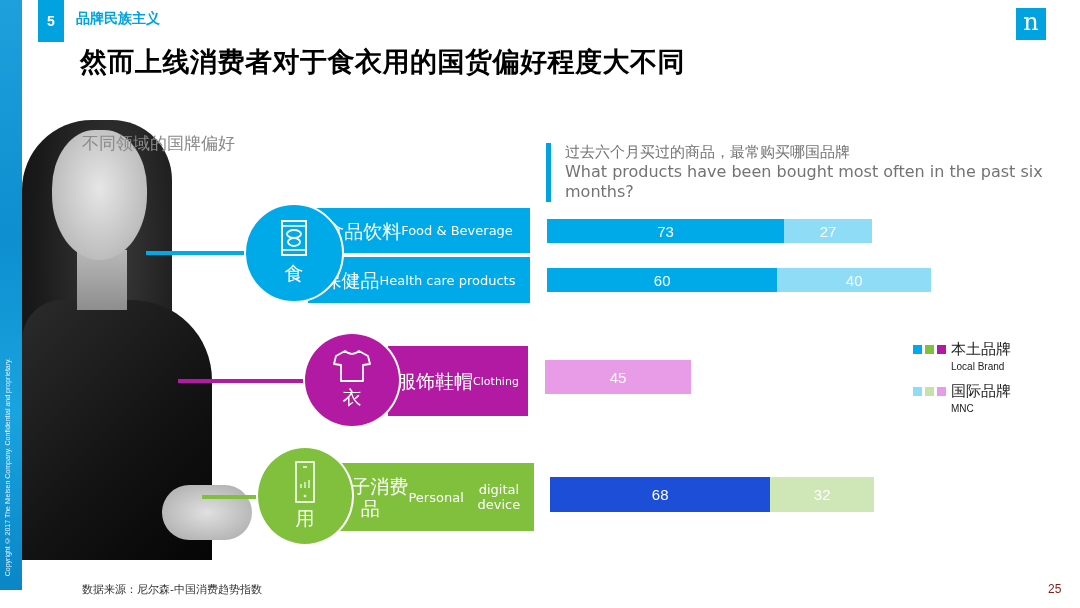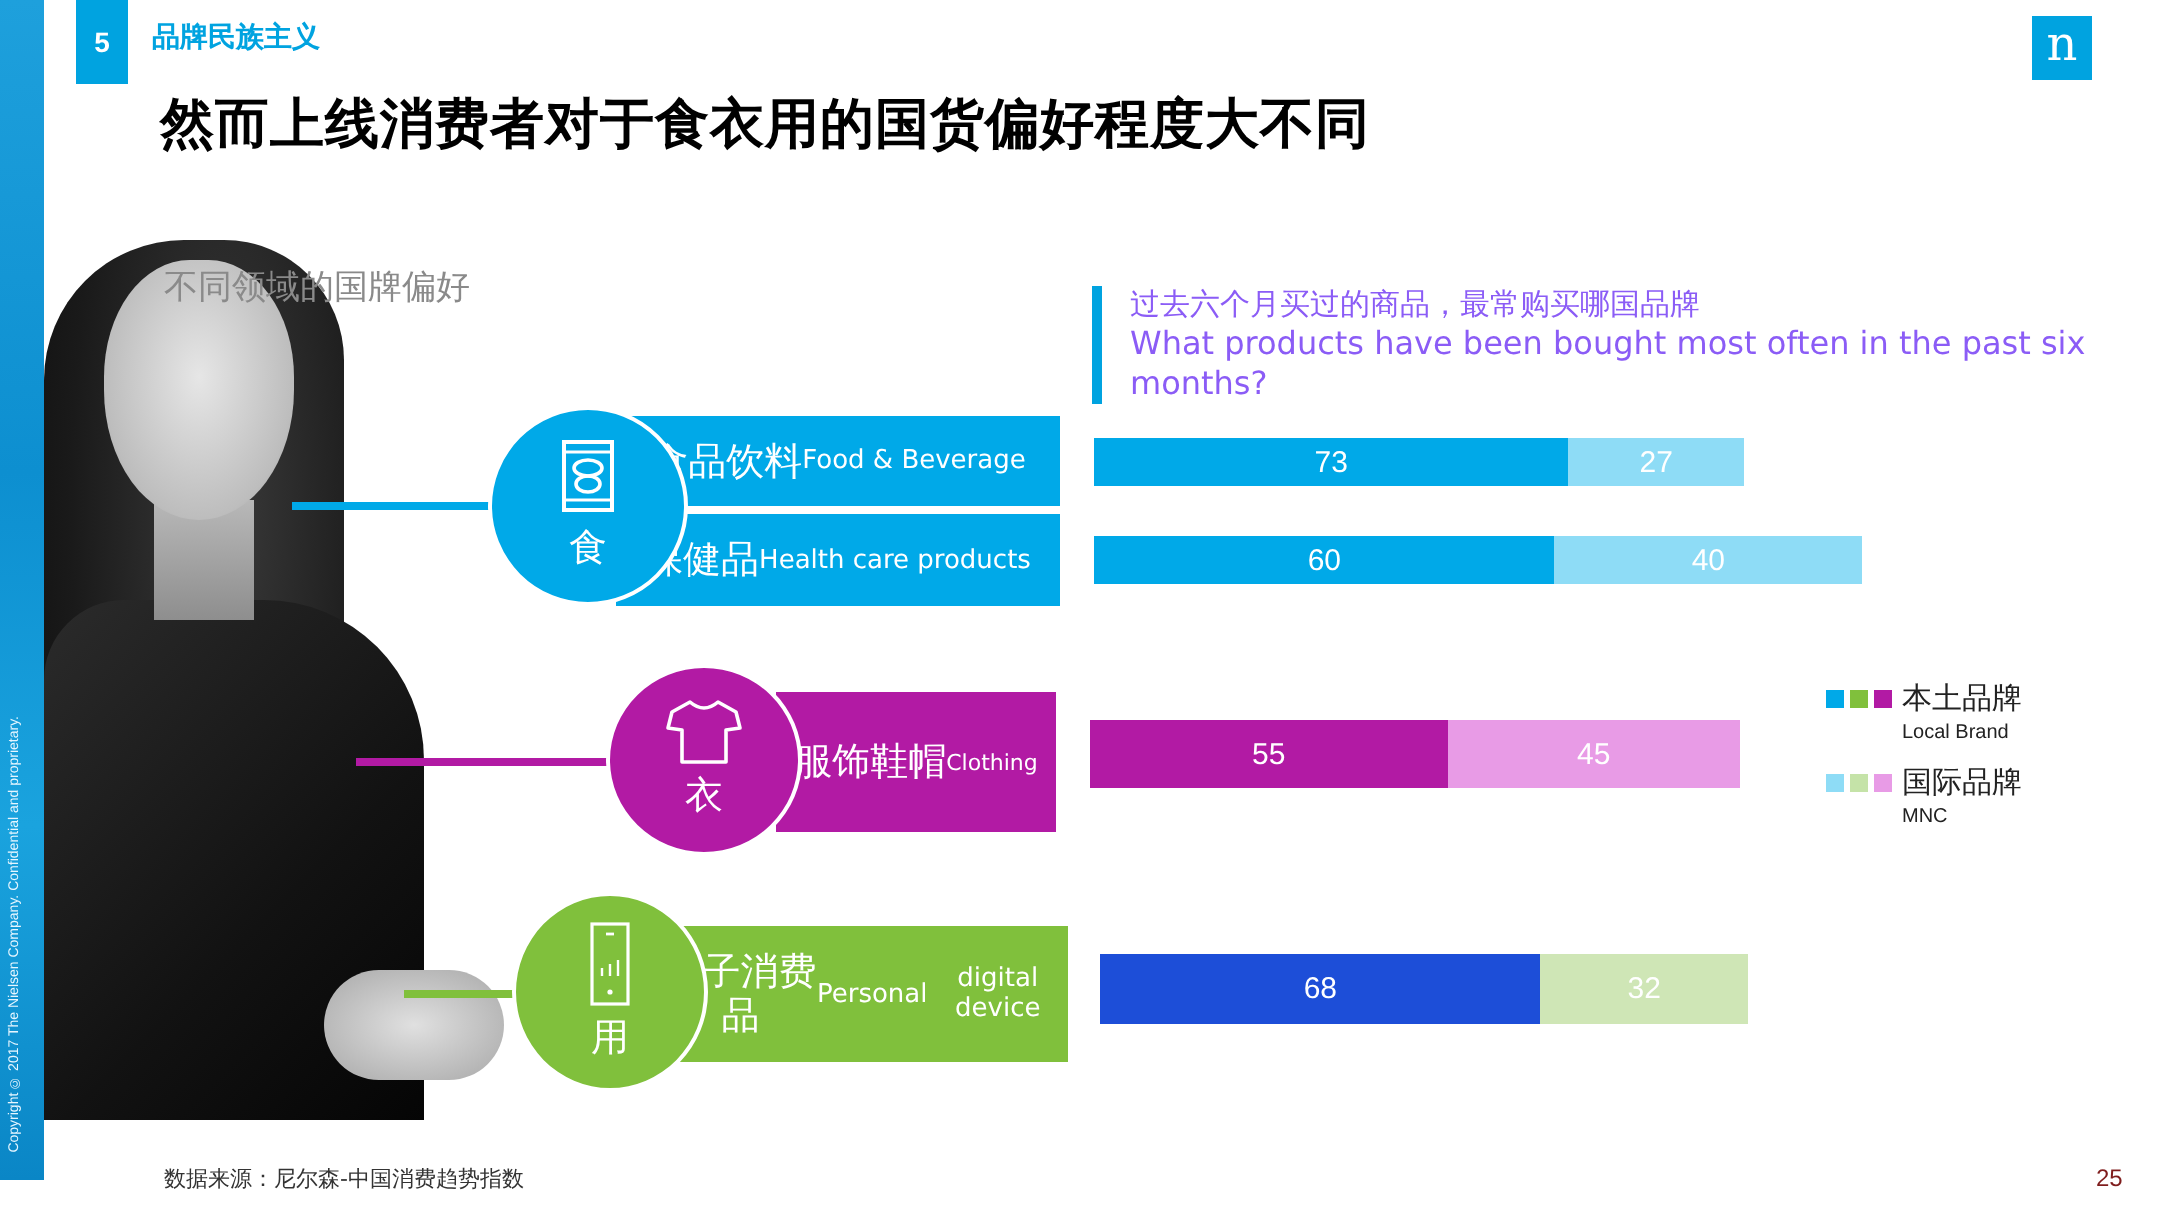--- a/index.html
+++ b/index.html
@@ -20,21 +20,21 @@
 
   .subtitle-left { position: absolute; left: 82px; top: 132px; font-size: 17px; color: #8a8a8a; }
 
   .connector { position: absolute; height: 4px; }
   .category-circle { position: absolute; border-radius: 50%; border: 2px solid #ffffff; display: flex; flex-direction: column; align-items: center; justify-content: center; color: #fff; }
   .category-circle .glyph { font-size: 19px; margin-top: 2px; }
   .category-label { position: absolute; color: #fff; display: flex; flex-direction: row; align-items: center; justify-content: center; text-align: center; }
   .category-label .cn { font-size: 19px; line-height: 22px; }
   .category-label .en { font-size: 13px; line-height: 15px; font-family: "DejaVu Sans", sans-serif; }
 
-  .question { position: absolute; left: 546px; top: 143px; width: 500px; padding-left: 14px; border-left: 5px solid #00a3e0; color: #8b5cf6; }
+  .question { position: absolute; left: 546px; top: 143px; width: 500px; padding-left: 14px; border-left: 5px solid #00a3e0; color: #737373; }
   .question .cn { font-size: 15px; line-height: 19px; }
   .question .en { font-size: 16px; line-height: 20px; font-family: "DejaVu Sans", sans-serif; }
 
   .bar { position: absolute; display: flex; height: 24px; }
   .bar .seg { height: 100%; display: flex; align-items: center; justify-content: center; color: #fff; font-size: 15px; font-family: "Liberation Sans", sans-serif; }
 
   .legend { position: absolute; left: 913px; top: 340px; }
   .legend .row { display: flex; align-items: flex-start; margin-bottom: 6px; }
   .legend .sqs { display: flex; gap: 3px; margin-top: 5px; margin-right: 5px; }
   .legend .sq { width: 9px; height: 9px; }
@@ -123,21 +123,20 @@
 
 <div class="bar" style="left:547px; top:219px; width:325px;">
   <div class="seg" style="width:73%; background:#00a9e8;">73</div>
   <div class="seg" style="width:27%; background:#8edcf6;">27</div>
 </div>
 <div class="bar" style="left:547px; top:268px; width:384px;">
   <div class="seg" style="width:60%; background:#00a9e8;">60</div>
   <div class="seg" style="width:40%; background:#8edcf6;">40</div>
 </div>
 <div class="bar" style="left:545px; top:360px; width:325px; height:34px;">
-  <div class="seg" style="width:55%; background:#b21aa4;">55</div>
   <div class="seg" style="width:45%; background:#e89be6;">45</div>
 </div>
 <div class="bar" style="left:550px; top:477px; width:324px; height:35px;">
   <div class="seg" style="width:68%; background:#1d4ed8;">68</div>
   <div class="seg" style="width:32%; background:#cfe6b6;">32</div>
 </div>
 
 <div class="legend">
   <div class="row">
     <div class="sqs">

